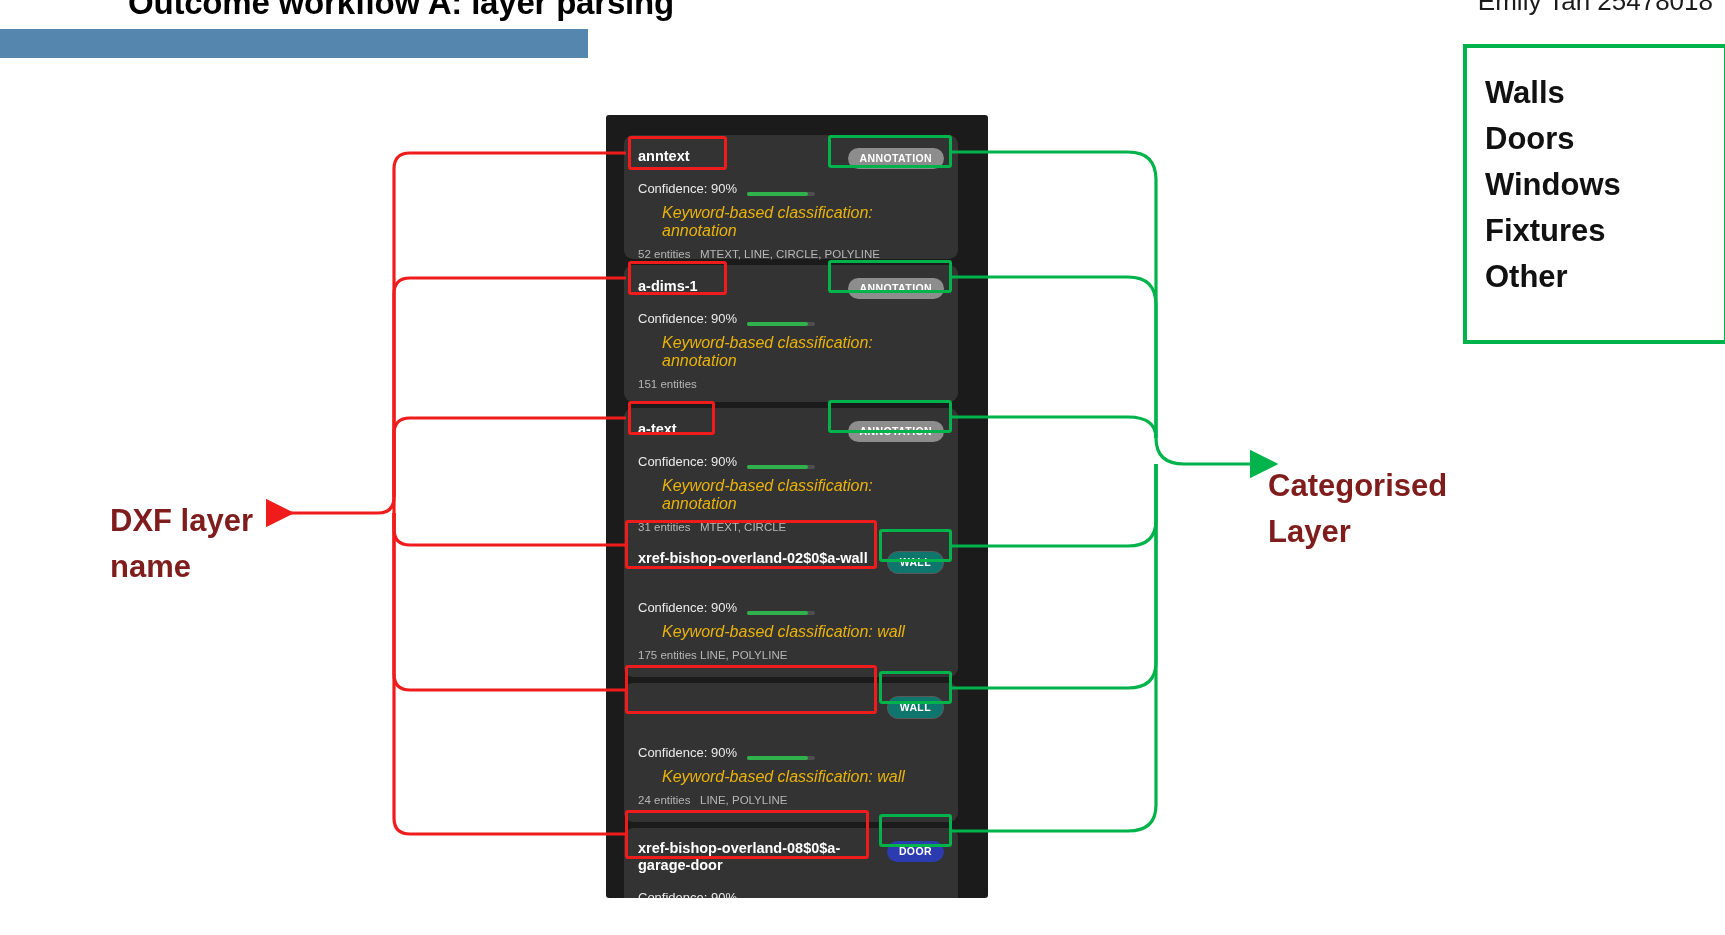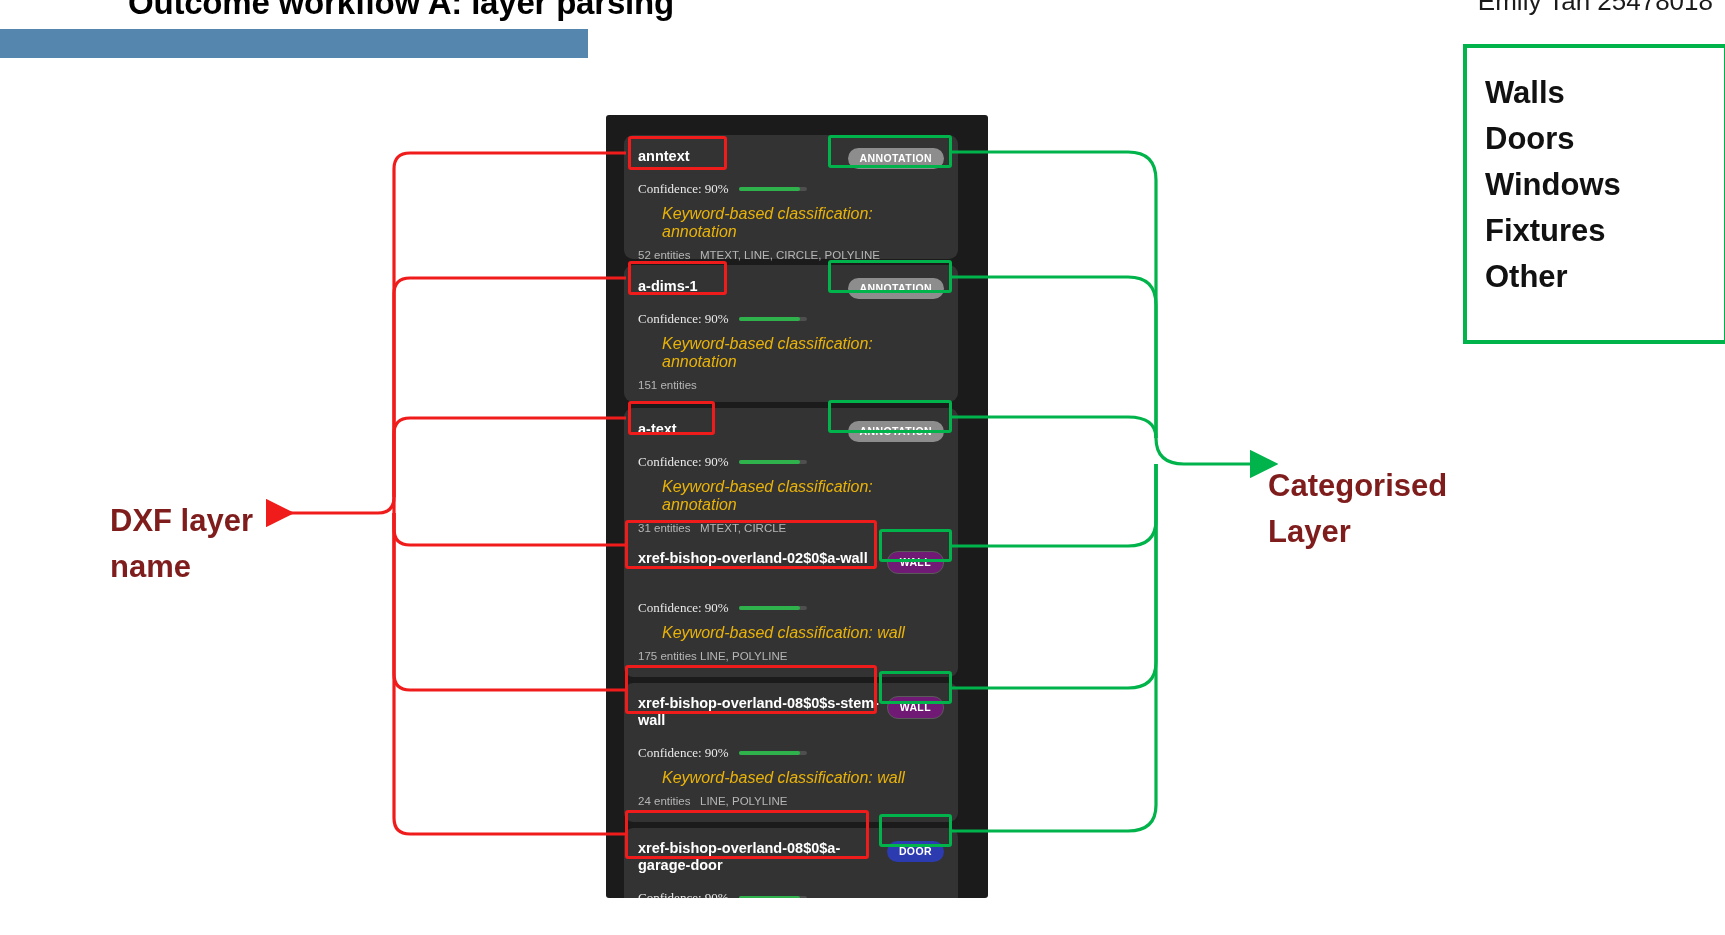--- a/index.html
+++ b/index.html
@@ -87,29 +87,28 @@
     top: 1px;
     border-radius: 11px;
     padding: 4px 12px 5px 12px;
     font-size: 10.5px;
     font-weight: bold;
     color: #ffffff;
     letter-spacing: 0.4px;
     white-space: nowrap;
   }
   .badge.annotation { background: #8d8d8d; }
-  .badge.wall { background: #701a75; border: 1px solid #5a5a5a; }
+  .badge.wall { background: #0f766e; border: 1px solid #5a5a5a; }
   .badge.door { background: #2d3bb0; }
 
   .conf-row {
     display: flex;
-    align-items: center;
+    align-items: flex-end;
     gap: 10px;
     margin-top: 4px;
-    font-family: Liberation Serif, serif;
   }
   .conf-label {
     font-size: 13px;
     color: #eaeaea;
     white-space: nowrap;
   }
   .conf-track {
     position: relative;
     width: 68px;
     height: 4px;
@@ -269,21 +268,20 @@
     </div>
     <div class="card-note">Keyword-based classification: wall</div>
     <div class="card-entities">
       <span class="ent-count">175 entities</span>
       <span class="ent-types">LINE, POLYLINE</span>
     </div>
   </div>
 
   <div class="layer-card" style="top:568px;height:139px;">
     <div class="card-head" style="height:46px;">
-      <div class="card-name two-line">xref-bishop-overland-08$0$s-stem-wall</div>
       <div class="badge wall">WALL</div>
     </div>
     <div class="conf-row">
       <span class="conf-label">Confidence: 90%</span>
       <span class="conf-track">
           <span class="conf-fill" style="width: 90%;"></span>
         </span>
     </div>
     <div class="card-note">Keyword-based classification: wall</div>
     <div class="card-entities">

